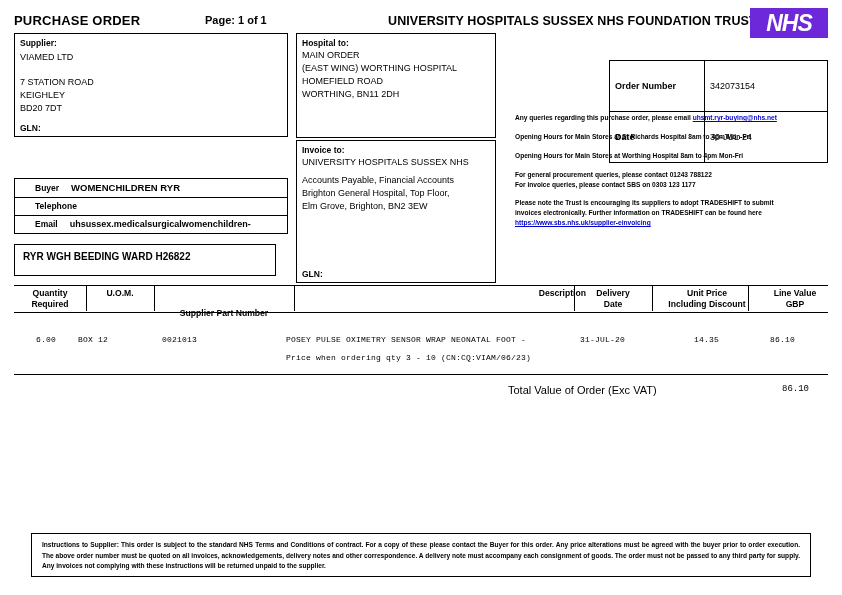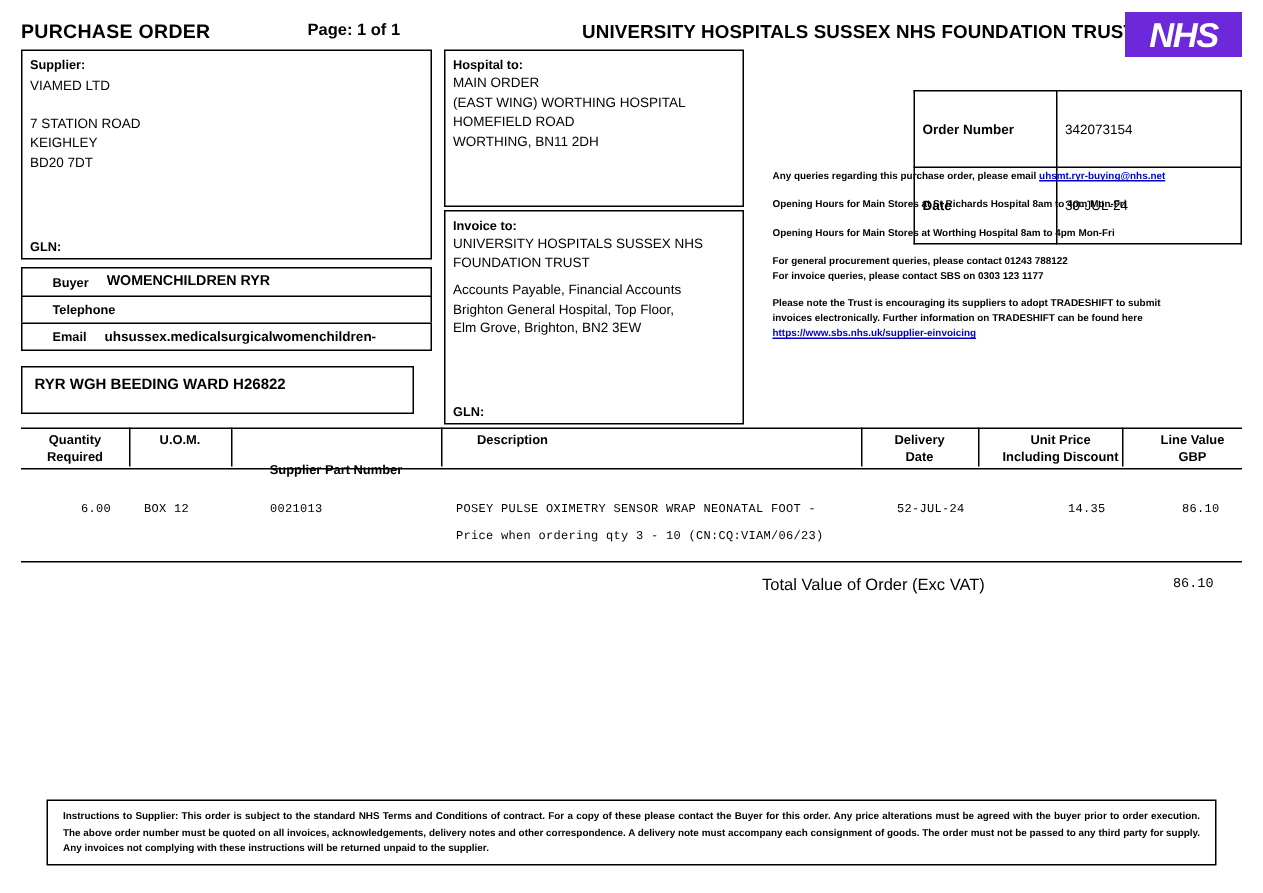--- a/index.html
+++ b/index.html
@@ -54,21 +54,21 @@
     justify-content: center;
     text-align: center;
   }
 
   
   .box {
     border: 1.3px solid #000;
   }
   .supplier-box {
     left: 14px; top: 33px;
-    width: 274px; height: 140px;
+    width: 274px; height: 104px;
     padding: 4px 5px;
   }
   .deliver-box {
     left: 296px; top: 33px;
     width: 200px; height: 105px;
     padding: 4px 5px;
   }
   .invoice-box {
     left: 296px; top: 140px;
     width: 200px; height: 143px;
@@ -165,21 +165,21 @@
     line-height: 1.28;
   }
   .vline {
     position: absolute;
     top: 285px;
     width: 0;
     border-left: 1.3px solid #000;
     height: 26px;
   }
   .line-rows {
-    left: 20px; top: 311px;
+    left: 2px; top: 311px;
     width: 814px; height: 63px; text-align: right;
   }
   .row-text {
     position: absolute;
     font-family: "Liberation Mono", monospace;
     font-size: 8px;
     letter-spacing: 0.2px;
   }
   .rule {
     left: 14px; top: 374px;
@@ -232,21 +232,20 @@
     <div class="lbl">Hospital to:</div>
     <div class="val-big">MAIN ORDER</div>
     <div class="val-big">(EAST WING) WORTHING HOSPITAL</div>
     <div class="val-big">HOMEFIELD ROAD</div>
     <div class="val-big">WORTHING, BN11 2DH</div>
   </div>
 
   <div class="abs bx box invoice-box">
     <div class="lbl">Invoice to:</div>
     <div class="val-big">UNIVERSITY HOSPITALS SUSSEX NHS</div>
-    <div class="val-big">FOUNDATION TRUST</div>
     <div class="val-big" style="margin-top:5px;">Accounts Payable, Financial Accounts</div>
     <div class="val-big">Brighton General Hospital, Top Floor,</div>
     <div class="val-big">Elm Grove, Brighton, BN2 3EW</div>
     <div class="gln">GLN:</div>
   </div>
 
   <div class="abs buyer-block">
     <div class="buyer-row">
       <span>Buyer</span>
       <span class="rv">WOMENCHILDREN RYR</span>
@@ -291,21 +290,21 @@
     </p>
   </div>
 
   <div class="abs line-head">
     <div class="cell" style="left:0; width:72px;">
       <div>Quantity</div>
       <div>Required</div>
     </div>
     <div class="cell" style="left:72px; width:68px;">U.O.M.</div>
     <div class="cell" style="left:140px; width:140px;margin-top:20px;">Supplier Part Number</div>
-    <div class="cell" style="left:280px; width:280px; text-align:left; padding-left:24px;">Description</div>
+    <div class="cell" style="left:280px; width:280px; text-align:right; padding-left:12px;">Description</div>
     <div class="cell" style="left:560px; width:78px;">
       <div>Delivery</div>
       <div>Date</div>
     </div>
     <div class="cell" style="left:638px; width:110px;">
       <div>Unit Price</div>
       <div>Including Discount</div>
     </div>
     <div class="cell" style="left:748px; width:66px;">
       <div>Line Value</div>
@@ -319,21 +318,21 @@
   <div class="vline" style="left:652px;"></div>
   <div class="vline" style="left:748px;"></div>
 
   <div class="abs line-rows">
     <div>
       <div class="row-text" style="left:34px; top:24px;">6.00</div>
       <div class="row-text" style="left:76px; top:24px;">BOX 12</div>
       <div class="row-text" style="left:160px; top:24px;">0021013</div>
       <div class="row-text" style="left:284px; top:24px;">POSEY PULSE OXIMETRY SENSOR WRAP NEONATAL FOOT -</div>
       <div class="row-text" style="left:284px; top:42px;">Price when ordering qty 3 - 10 (CN:CQ:VIAM/06/23)</div>
-      <div class="row-text" style="left:578px; top:24px;">52-JUL-24</div>
+      <div class="row-text" style="left:578px; top:24px;">31-JUL-20</div>
       <div class="row-text" style="left:692px; top:24px;">14.35</div>
       <div class="row-text" style="left:768px; top:24px;">86.10</div>
     </div>
   </div>
 
   <div class="abs rule"></div>
 
   <div class="abs total-label">Total Value of Order (Exc VAT)</div>
   <div class="abs total-value">86.10</div>
 

